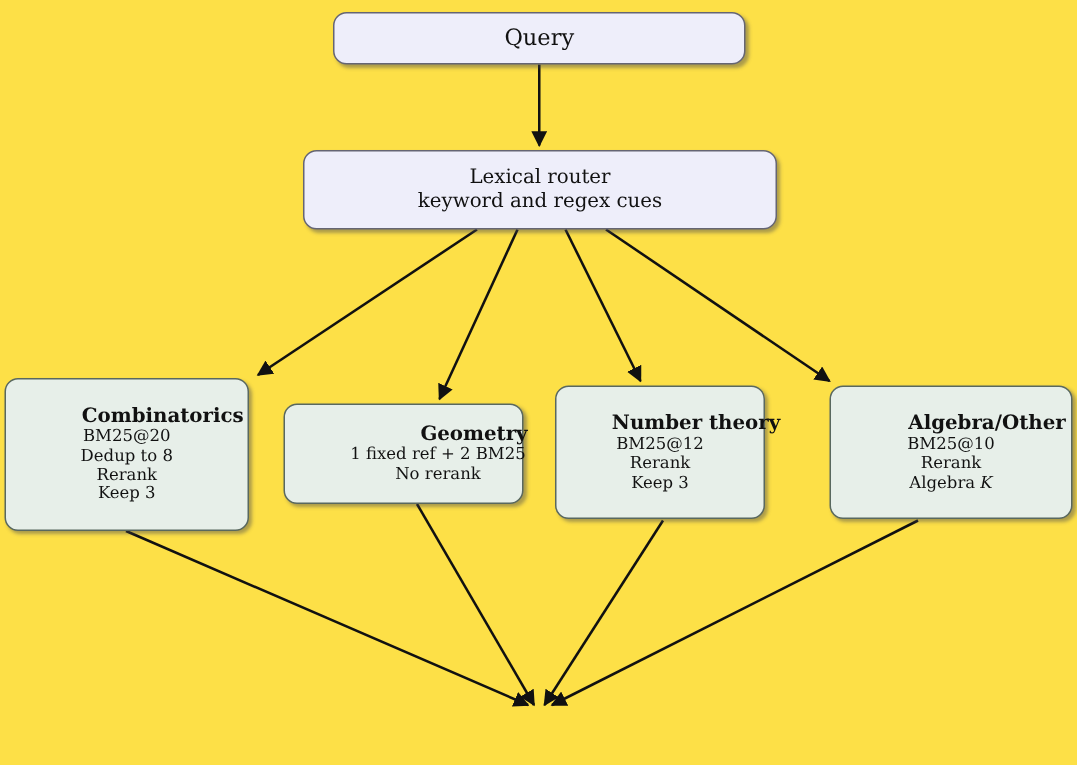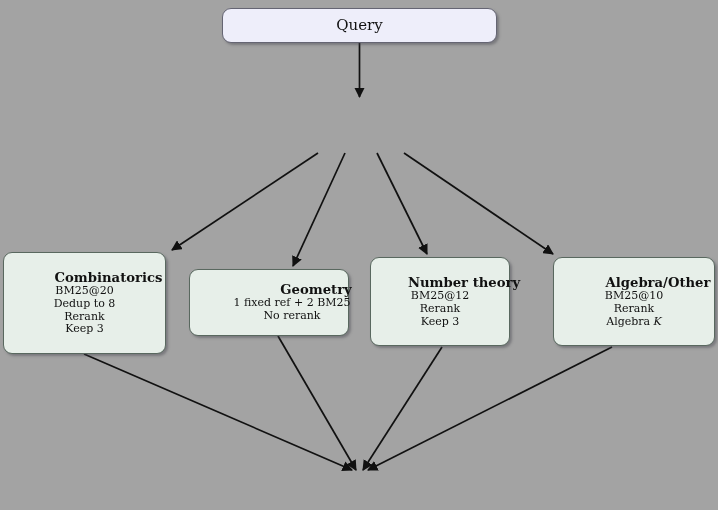--- a/index.html
+++ b/index.html
@@ -4,21 +4,21 @@
 <style>
   html, body {
     margin: 0;
     padding: 0;
     background: #ffffff;
   }
   #canvas {
     position: relative;
     width: 718px;
     height: 510px;
-    background: #a3a3a3;
+    background: #fde047;
     overflow: hidden;
     font-family: "DejaVu Serif", "Liberation Serif", serif;
   }
   #edges {
     position: absolute;
     left: 0;
     top: 0;
     width: 718px;
     height: 510px;
   }
@@ -78,20 +78,24 @@
       <line x1="278" y1="336" x2="356" y2="470"></line>
       <line x1="442" y1="347" x2="363" y2="470"></line>
       <line x1="612" y1="347" x2="368" y2="470"></line>
     </g>
   </svg>
 
   <div class="node lav" style="left:222px; top:8px; width:275px; height:35px;">
     <div class="node-line t-15">Query</div>
   </div>
 
+  <div class="node lav" style="left:202px; top:100px; width:316px; height:53px;">
+    <div class="node-line t-13">Lexical router</div>
+    <div class="node-line t-13">keyword and regex cues</div>
+  </div>
 
   <div class="node grn" style="left:3px; top:252px; width:163px; height:102px;">
     <div class="node-line t-13 bold">Combinatorics</div>
     <div class="node-line t-125">BM25@20</div>
     <div class="node-line t-125">Dedup to 8</div>
     <div class="node-line t-125">Rerank</div>
     <div class="node-line t-125">Keep 3</div>
   </div>
 
   <div class="node grn" style="left:189px; top:269px; width:160px; height:67px;padding-left:46px;">

